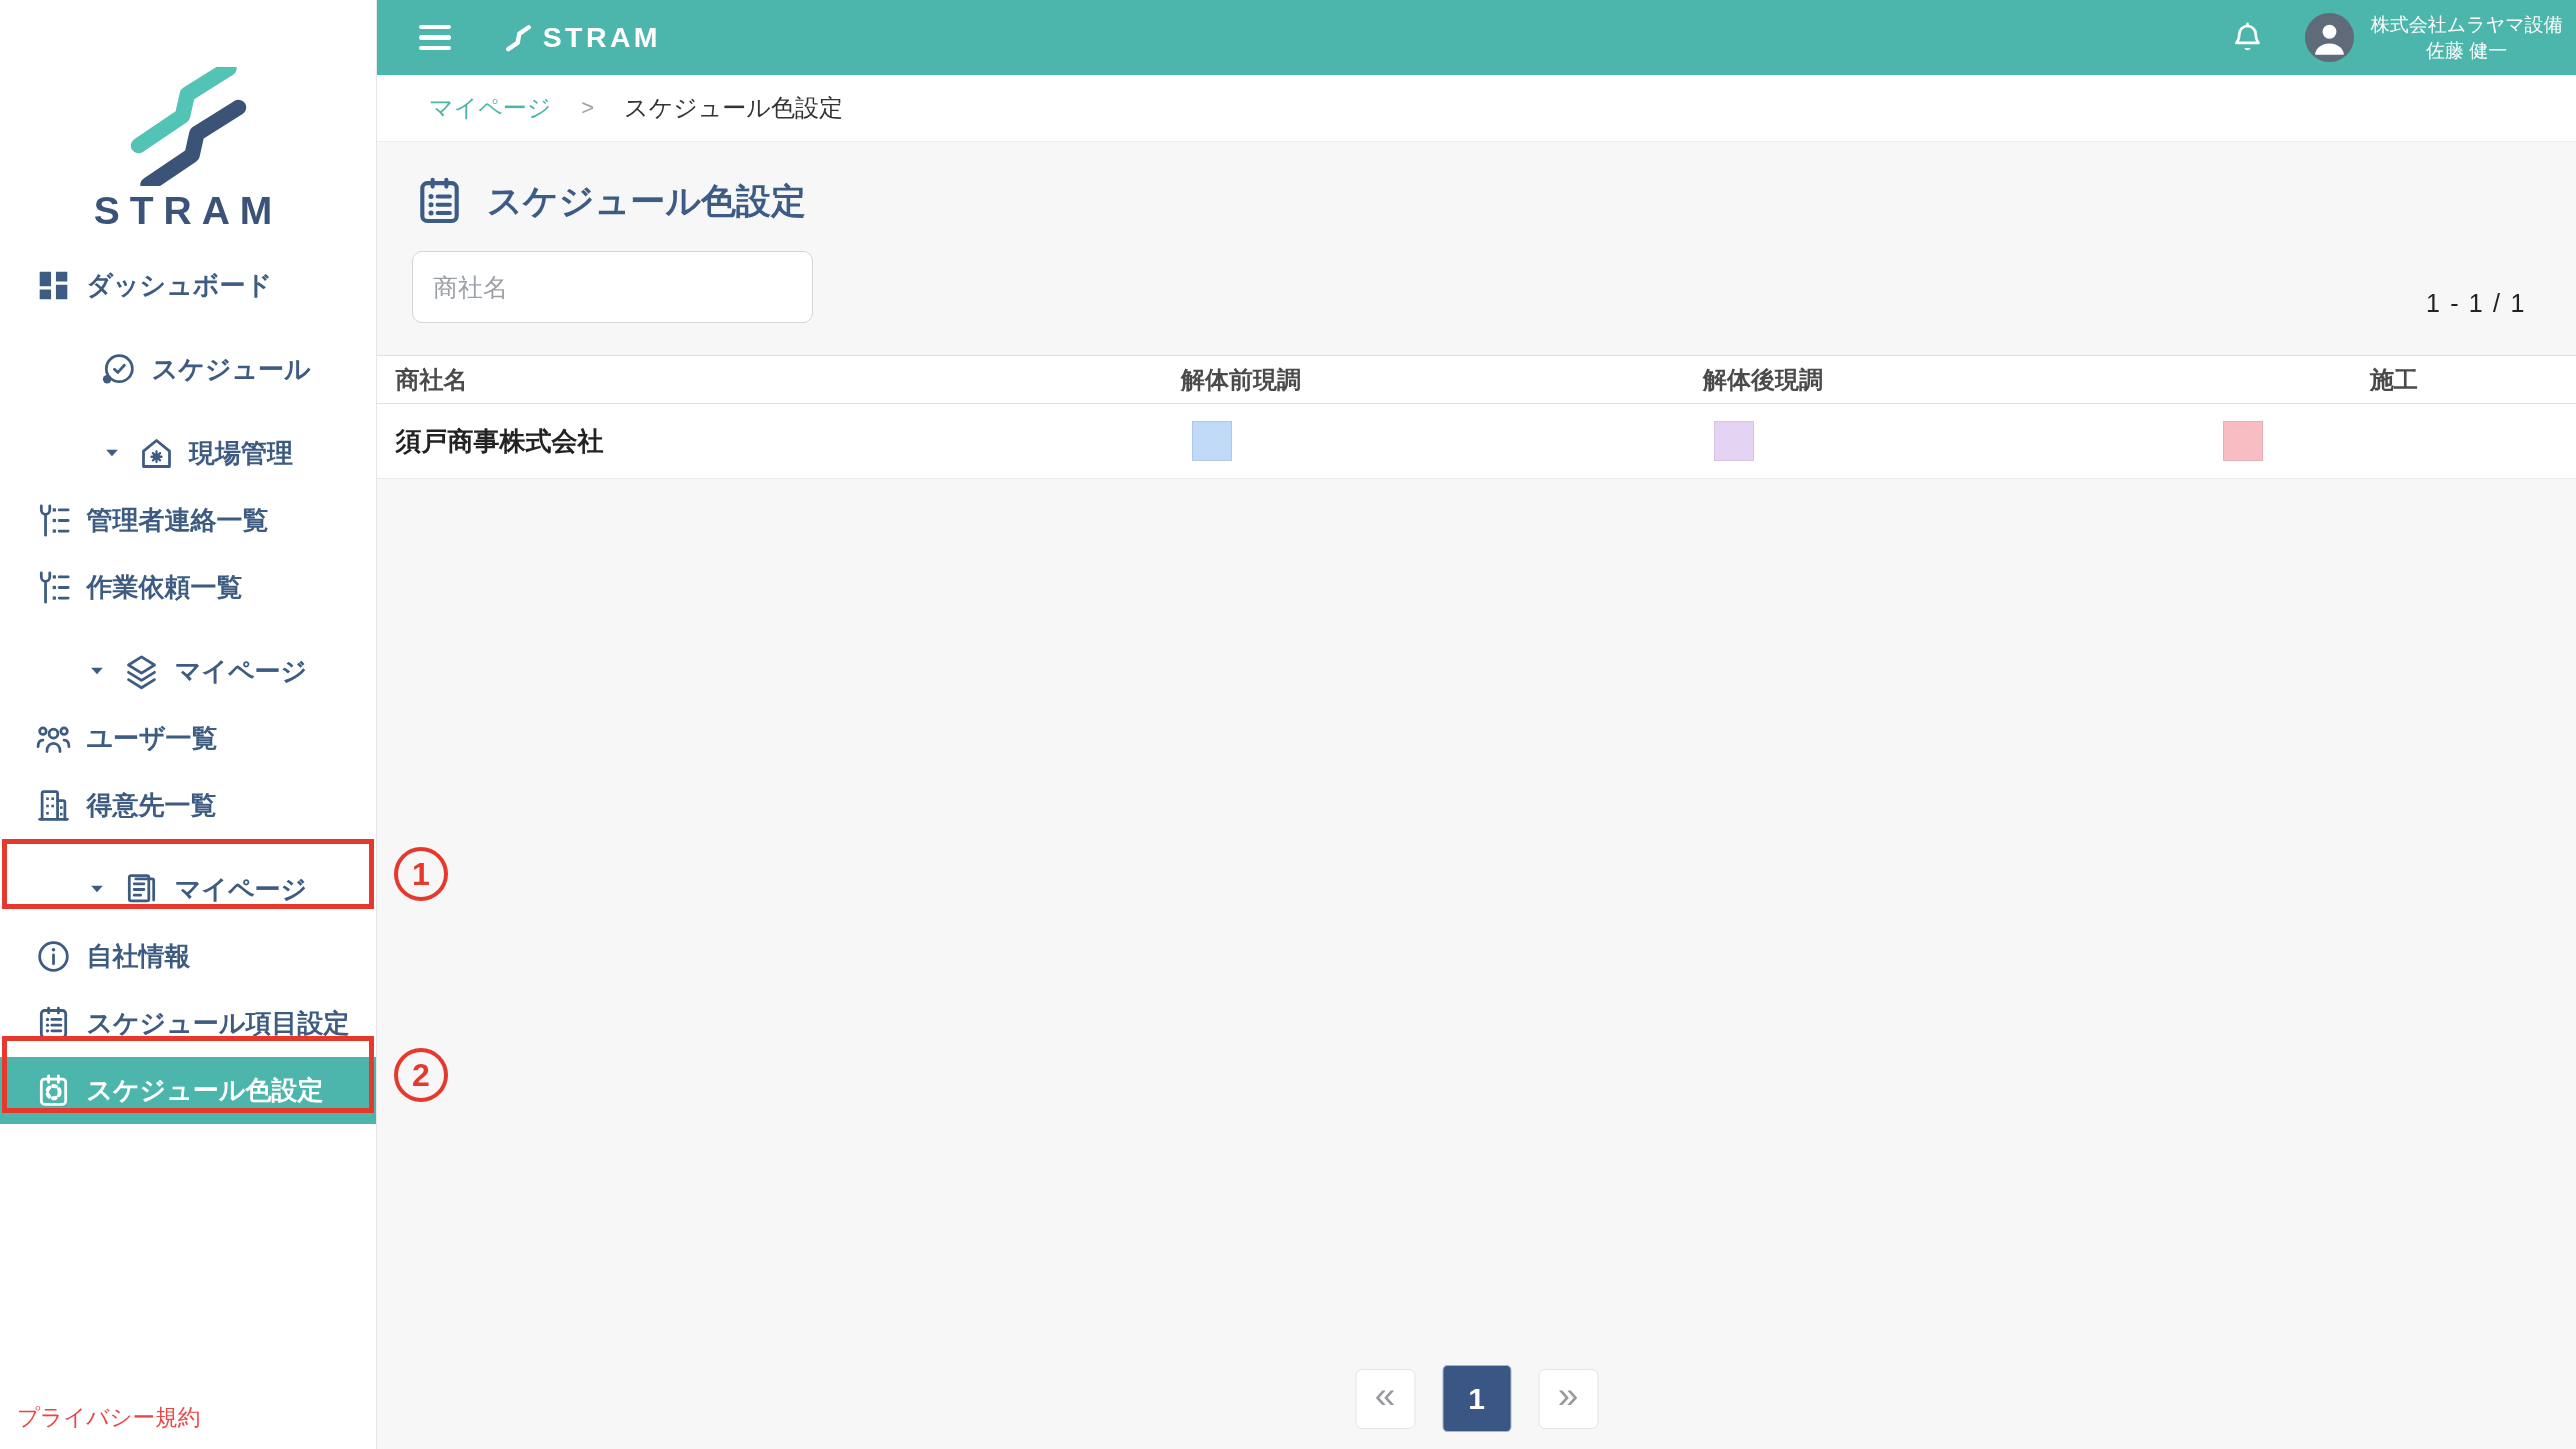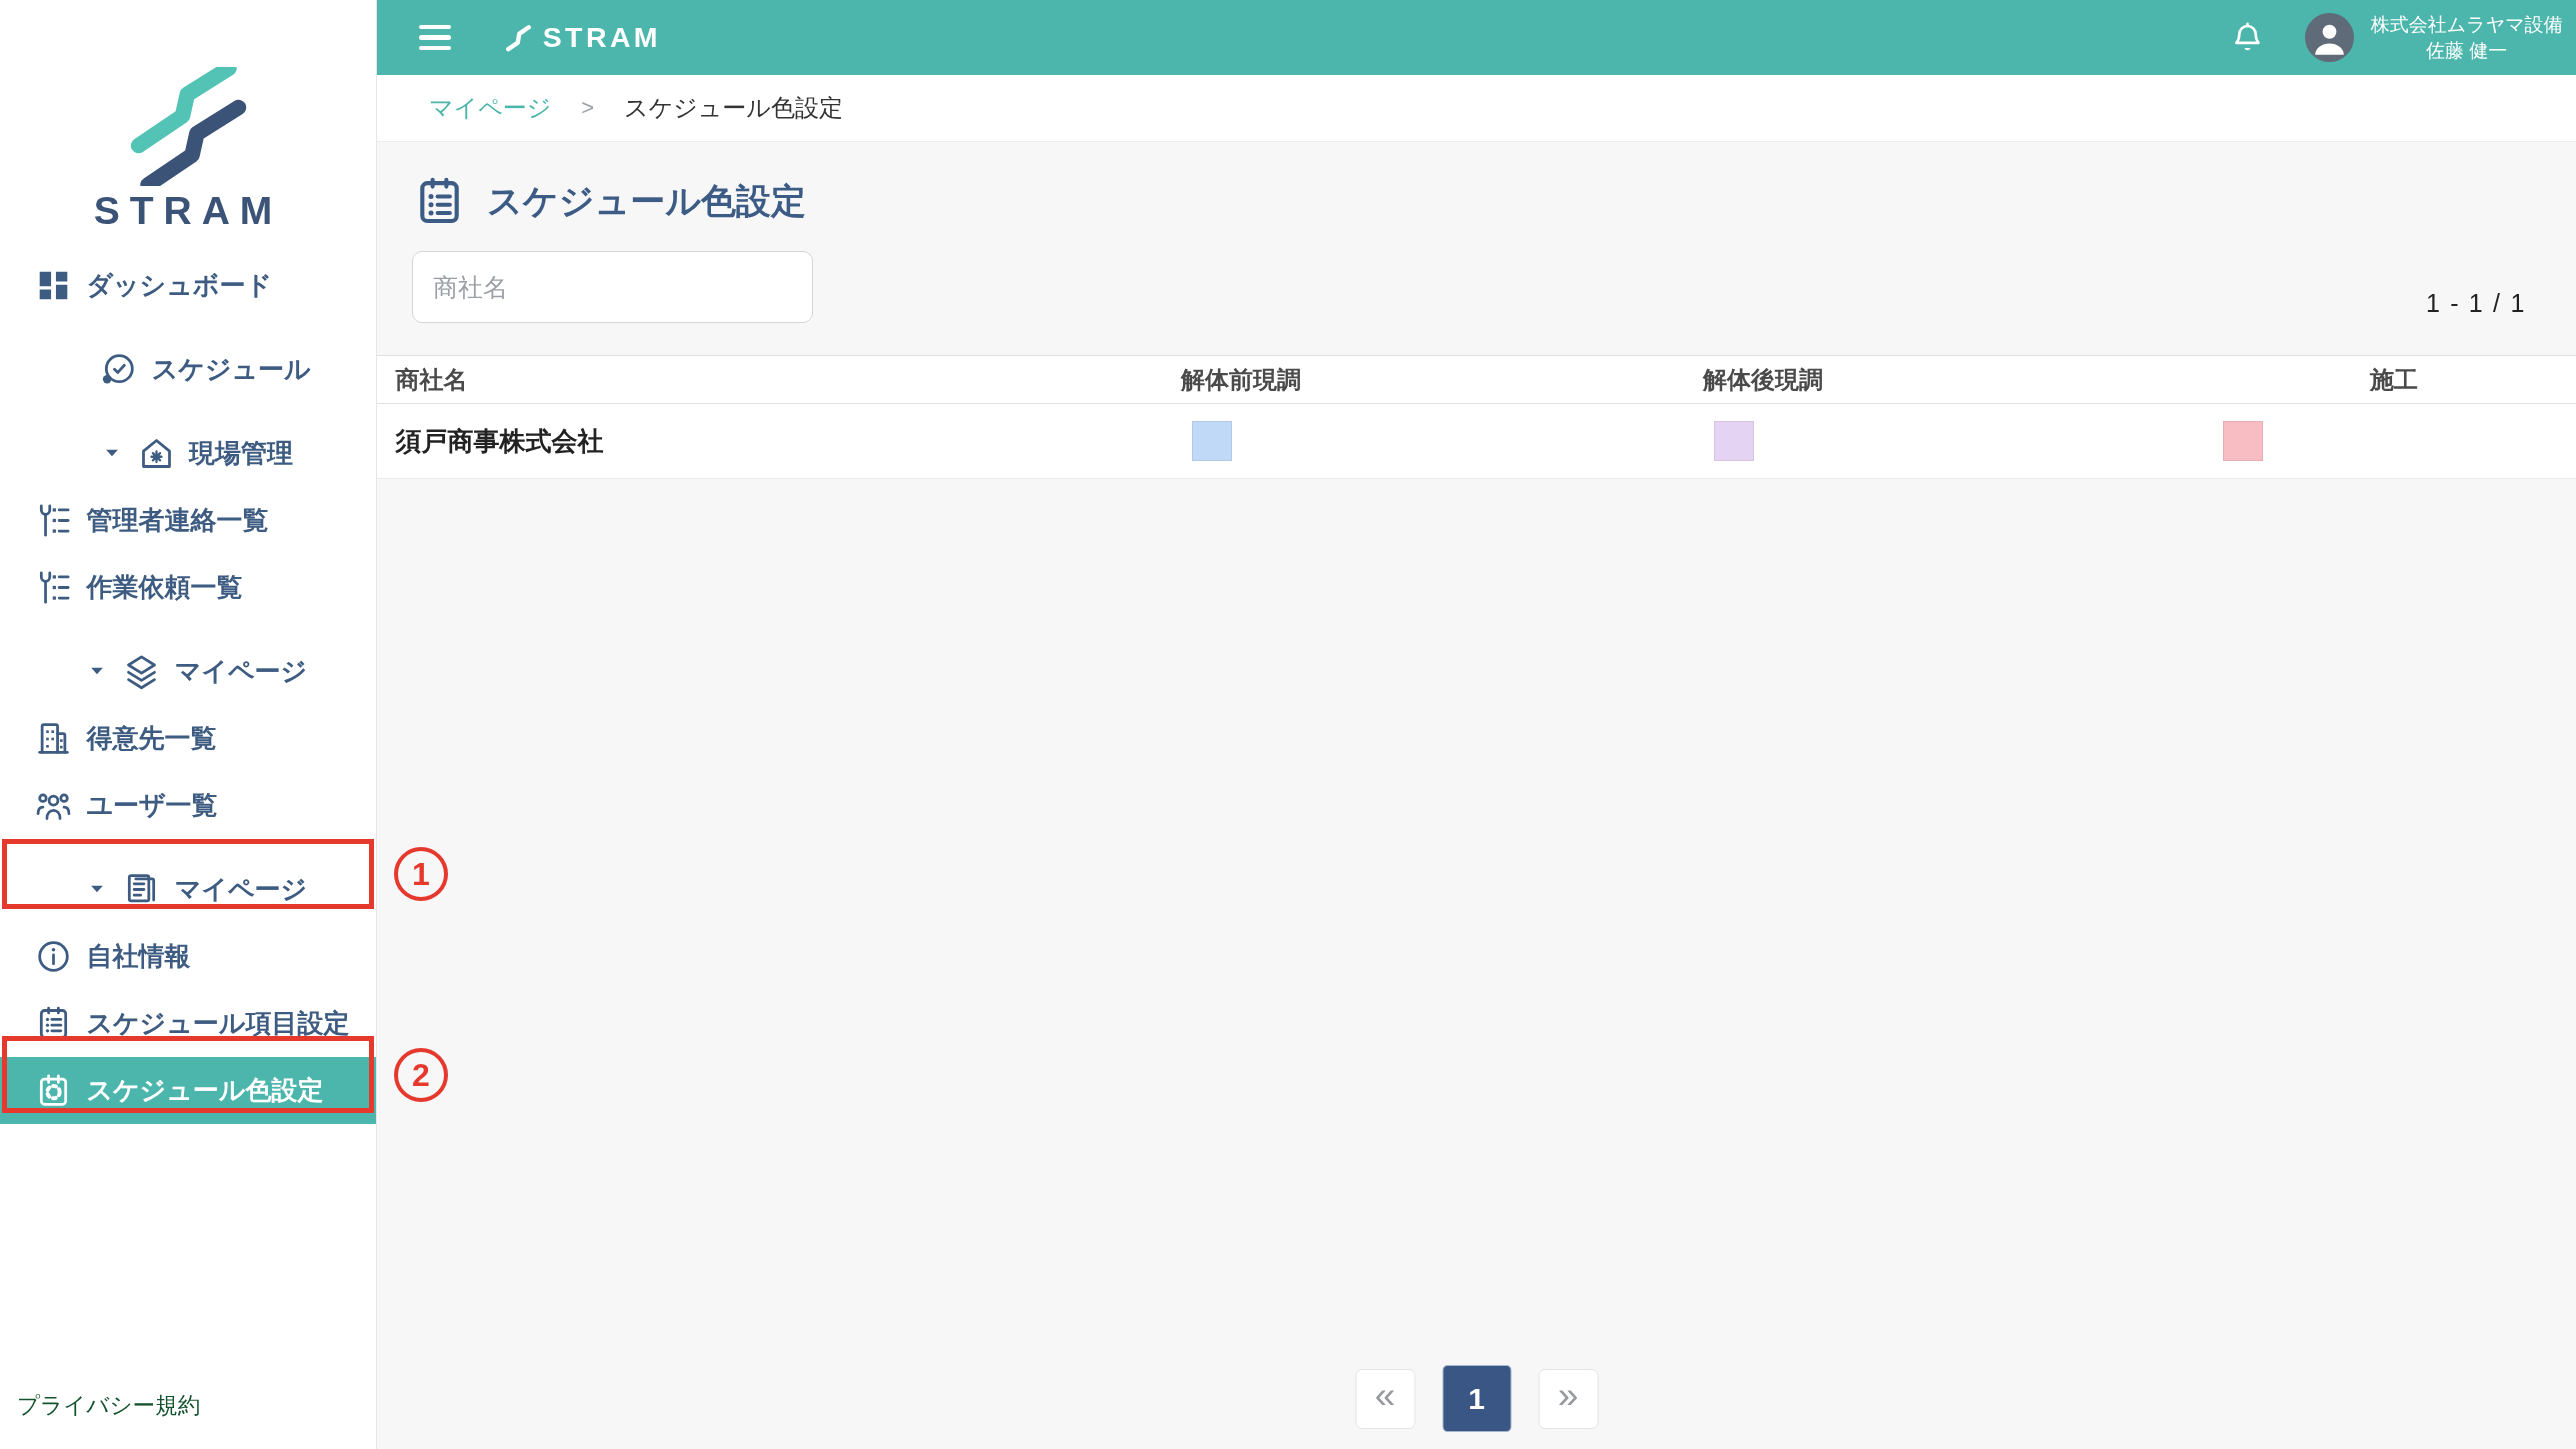--- a/index.html
+++ b/index.html
@@ -21,21 +21,21 @@
   .nav-item.mt { margin-top:17px;justify-content:center; }
   .nav-icon { width:39px; height:39px; margin-left:34px; margin-right:13.4px; flex:none;
               display:flex; align-items:center; justify-content:center; }
   .nav-icon svg { width:39px; height:39px; }
   .caret { width:20px; margin-left:18.4px; flex:none; display:flex; align-items:center; }
   .caret svg { width:20px; height:20px; }
   .group .nav-icon { margin-left:15px; }
   .nav-item.active { background:#4CB6AC; color:#fff; }
   .nav-label { white-space:nowrap; }
 
-  .privacy { position:absolute; bottom:28px; left:17px; font-size:22.6px; color:#14532d; cursor:pointer; }
+  .privacy { position:absolute; bottom:16px; left:17px; font-size:22.6px; color:#ef4444; cursor:pointer; }
 
   
   .main { flex:1; display:flex; flex-direction:column; min-width:0; }
 
   .topbar { height:75px; background:#4CB6AC; display:flex; align-items:center; color:#fff; flex:none; }
   .hamburger { margin-left:42px; display:flex; flex-direction:column; gap:6.7px; cursor:pointer; }
   .hamburger i { display:block; width:32px; height:4.2px; background:#fff; border-radius:2.5px; }
   .brand { display:flex; align-items:center; margin-left:50px; gap:6.7px; }
   .brand svg { width:35px; height:35px; }
   .brand-text { font-size:28.5px; font-weight:600; letter-spacing:3.4px; }
@@ -196,47 +196,47 @@
               <path d="M4 12.5l8 5 8-5"></path>
               <path d="M4 17l8 5 8-5"></path>
             </svg>
         </span>
         <span class="nav-label">マイページ</span>
       </div>
 
       <div class="nav-item">
         <span class="nav-icon">
           <svg viewBox="0 0 24 24" class="ic">
+              <circle cx="12" cy="9" r="2.7"></circle>
+              <path d="M8 20c0-3.2 1.8-5 4-5s4 1.8 4 5"></path>
+              <circle cx="5.5" cy="7.5" r="2"></circle>
+              <path d="M2.5 17c0-2.6 1.3-4 3-4"></path>
+              <circle cx="18.5" cy="7.5" r="2"></circle>
+              <path d="M21.5 17c0-2.6-1.3-4-3-4"></path>
+            </svg>
+        </span>
+        <span class="nav-label">ユーザ一覧</span>
+      </div>
+
+      <div class="nav-item">
+        <span class="nav-icon">
+          <svg viewBox="0 0 24 24" class="ic">
               <path d="M5 20.5V4.5a1 1 0 0 1 1-1h7.5a1 1 0 0 1 1 1v16"></path>
               <path d="M14.5 9h3.5a1 1 0 0 1 1 1v10.5"></path>
               <path d="M3.5 20.5h17"></path>
               <rect x="7.5" y="7" width="1.6" height="1.6" fill="currentColor" stroke="none"></rect>
               <rect x="10.7" y="7" width="1.6" height="1.6" fill="currentColor" stroke="none"></rect>
               <rect x="7.5" y="11.5" width="1.6" height="1.6" fill="currentColor" stroke="none"></rect>
               <rect x="10.7" y="11.5" width="1.6" height="1.6" fill="currentColor" stroke="none"></rect>
               <rect x="7.5" y="16" width="1.6" height="1.6" fill="currentColor" stroke="none"></rect>
               <rect x="16" y="12.5" width="1.6" height="1.6" fill="currentColor" stroke="none"></rect>
               <rect x="16" y="16.5" width="1.6" height="1.6" fill="currentColor" stroke="none"></rect>
             </svg>
         </span>
         <span class="nav-label">得意先一覧</span>
-      </div>
-
-      <div class="nav-item">
-        <span class="nav-icon">
-          <svg viewBox="0 0 24 24" class="ic">
-              <circle cx="12" cy="9" r="2.7"></circle>
-              <path d="M8 20c0-3.2 1.8-5 4-5s4 1.8 4 5"></path>
-              <circle cx="5.5" cy="7.5" r="2"></circle>
-              <path d="M2.5 17c0-2.6 1.3-4 3-4"></path>
-              <circle cx="18.5" cy="7.5" r="2"></circle>
-              <path d="M21.5 17c0-2.6-1.3-4-3-4"></path>
-            </svg>
-        </span>
-        <span class="nav-label">ユーザ一覧</span>
       </div>
 
       <div class="nav-item group mt">
         <span class="caret">
           <svg viewBox="0 0 24 24">
               <polygon points="5,8 19,8 12,16" fill="currentColor"></polygon>
             </svg>
         </span>
         <span class="nav-icon">
           <svg viewBox="0 0 24 24" class="ic">

